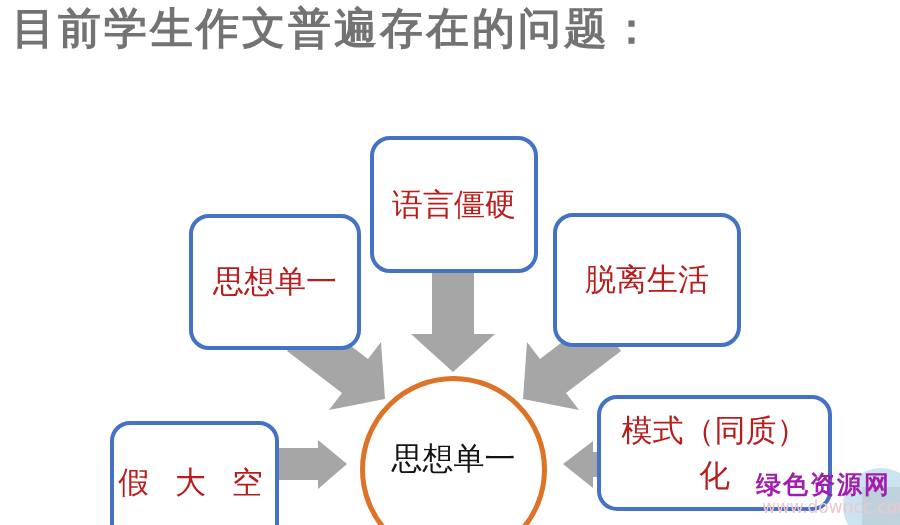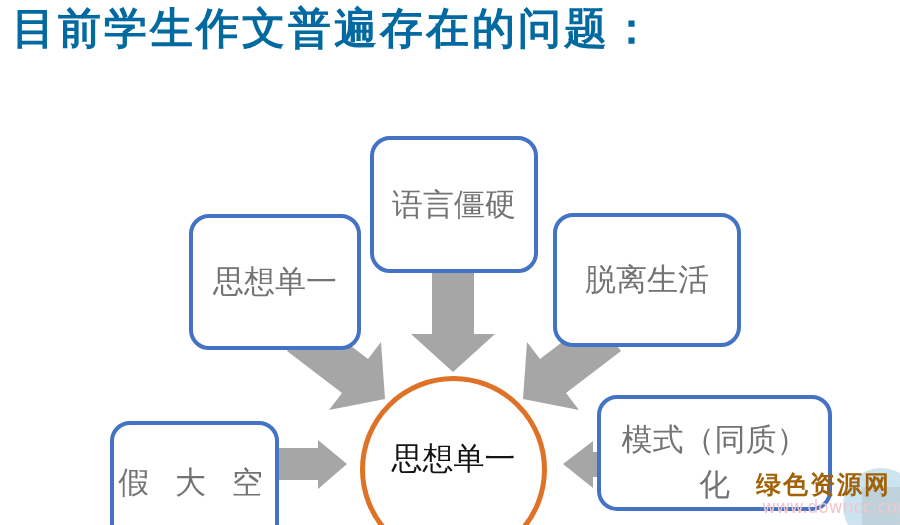--- a/index.html
+++ b/index.html
@@ -31,28 +31,28 @@
     position: absolute;
     background: #ffffff;
     border: 4px solid #4472C4;
     border-radius: 20px;
     display: flex;
     align-items: center;
     justify-content: center;
     z-index: 2;
     box-sizing: border-box;
     font-size: 31px;
-    color: #737373;
+    color: #b91c1c;
     text-align: center;
   }
   .box-sixiang   { left: 189px; top: 214px; width: 172px; height: 136px; }
   .box-yuyan     { left: 370px; top: 136px; width: 168px; height: 137px; }
   .box-tuoli     { left: 553px; top: 213px; width: 188px; height: 134px; }
   .box-jiadakong { left: 110px; top: 398px; width: 169px; height: 124px; letter-spacing: 8px; }
-  .box-moshi     { left: 597px; top: 395px; width: 235px; height: 116px; align-items: flex-end; }
+  .box-moshi     { left: 597px; top: 395px; width: 235px; height: 116px; }
   .box-moshi .label-inner { max-width: 198px; word-break: break-all; line-height: 1.45; }
   .center-circle {
     position: absolute;
     left: 360px; top: 376px;
     width: 187px; height: 187px;
     background: #ffffff;
     border: 5px solid #DE7226;
     border-radius: 50%;
     display: flex;
     align-items: center;
@@ -97,21 +97,21 @@
     width: 38px; height: 38px;
     background: rgba(180,190,195,0.45);
     z-index: 0;
   }
 </style>
 </head>
 <body>
 
 <div class="canvas">
 
-  <div class="slide-title" style="color: #0369a1;">目前学生作文普遍存在的问题：</div>
+  <div class="slide-title" style="color: #737373;">目前学生作文普遍存在的问题：</div>
 
   <svg class="arrow-layer" viewBox="0 0 900 525" xmlns="http://www.w3.org/2000/svg">
     <g style="fill: rgb(166, 166, 166);">
       <polygon points="313,317 368,359 381,342 385,399 329,410 342,393 287,351"></polygon>
       <polygon points="432,266 474,266 474,334 495,334 453,372 411,334 432,334"></polygon>
       <polygon points="595,317 540,359 527,342 523,399 579,410 566,393 621,351"></polygon>
       <polygon points="278,448 318,448 318,440 347,464 318,489 318,480 278,480"></polygon>
       <polygon points="601,452 593,452 593,441 563,464 593,488 593,477 601,477"></polygon>
     </g>
   </svg>
@@ -137,17 +137,17 @@
   </div>
 
   <div class="center-circle" style="border-color: rgb(222, 114, 38);">
     <span class="label-inner">思想单一</span>
   </div>
 
   <div class="globe-decoration"></div>
   <div class="corner-haze"></div>
 
   <div class="watermark">
-    <div class="wm-name" style="color: #a16207;">绿色资源网</div>
+    <div class="wm-name" style="color: #a21caf;">绿色资源网</div>
     <div class="wm-url" style="color: rgb(242, 198, 206);">www.downcc.com</div>
   </div>
 
 </div>
 
 </body></html>

